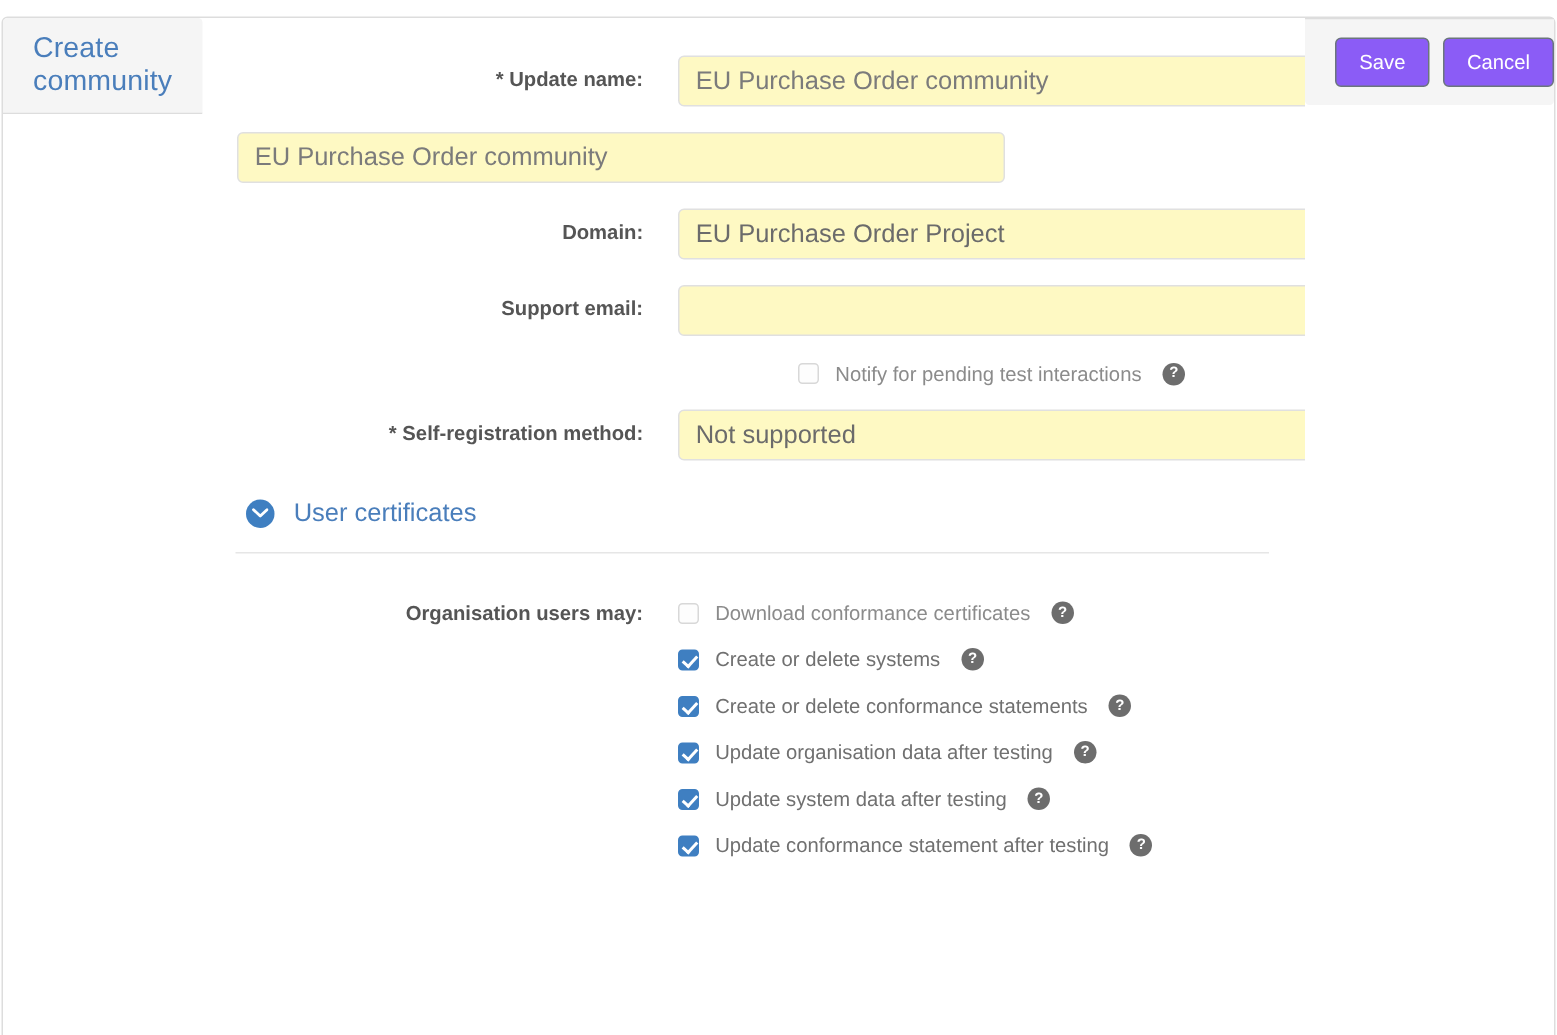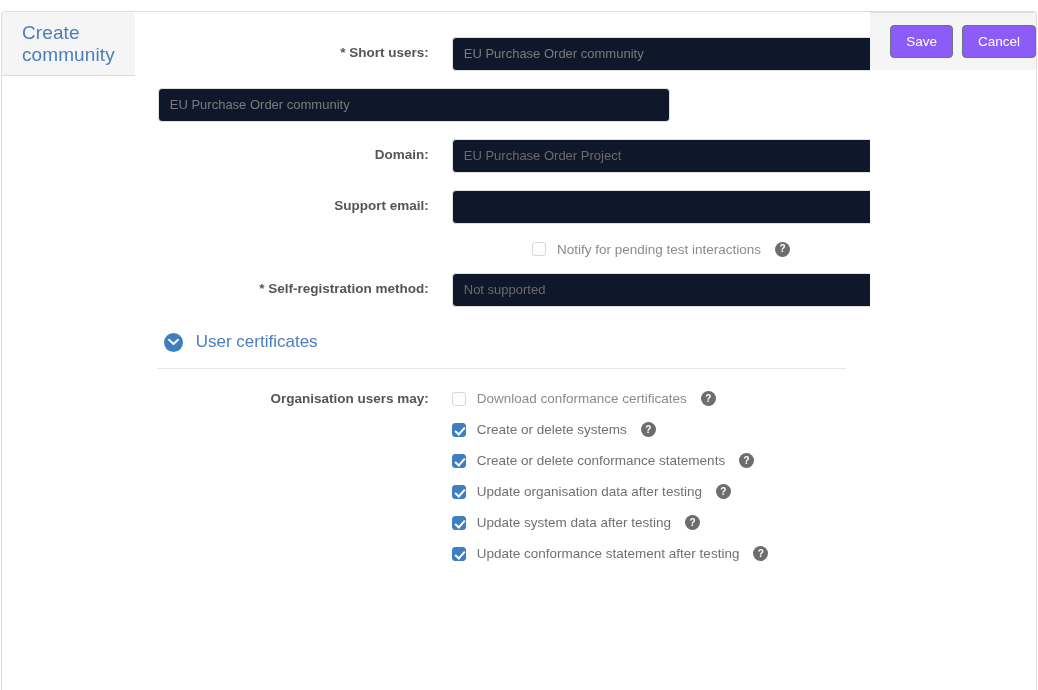--- a/index.html
+++ b/index.html
@@ -75,23 +75,23 @@
     margin-left: 23px;
     width: 473px;
     flex: 0 0 473px;
     position: relative;
   }
   .form-control {
     width: 512px;
     height: 34px;
     border: 1px solid #e0e0e0;
     border-radius: 4px;
-    background: #0f172a;
+    background: #fef9c3;
     font-family: "Liberation Sans", sans-serif;
-    font-size: 13px;
+    font-size: 17px;
     color: #7b7b7b;
     padding: 0 11px;
     outline: none;
   }
   .form-control::placeholder { color: #7b7b7b; }
 
   select.form-control {
     appearance: none;
     -webkit-appearance: none;
     -moz-appearance: none;
@@ -197,21 +197,21 @@
     font-size: 17px;
     color: #4a7ebb;
     margin-left: 13px;
     font-weight: 400;
   }
   .section-divider {
     height: 1px;
     background: #e6e6e6;
     margin: 11px 24px 0 22px;
   }
-  .perm-list { margin-top: 14px; }
+  .perm-list { margin-top: 24px; }
   .perm-first {
     display: flex;
     align-items: center;
     height: 31px;
   }
   .perm-label {
     width: 294px;
     flex: 0 0 294px;
     text-align: right;
     font-size: 13.5px;
@@ -249,21 +249,21 @@
 
 <div class="panel">
 
   <div class="panel-heading">
     <span class="panel-title">Create community</span>
   </div>
 
   <div class="panel-body">
 
     <div class="form-row">
-      <label class="form-label">* Short users:</label>
+      <label class="form-label">* Update name:</label>
       <div class="form-control-wrap">
         <input class="form-control" type="text" value="EU Purchase Order community" style="">
       </div>
       <span class="help-icon help-after-input">?</span>
     </div>
 
     <div class="form-row">
       <div class="form-control-wrap">
         <input class="form-control" type="text" value="EU Purchase Order community" style="">
       </div>

